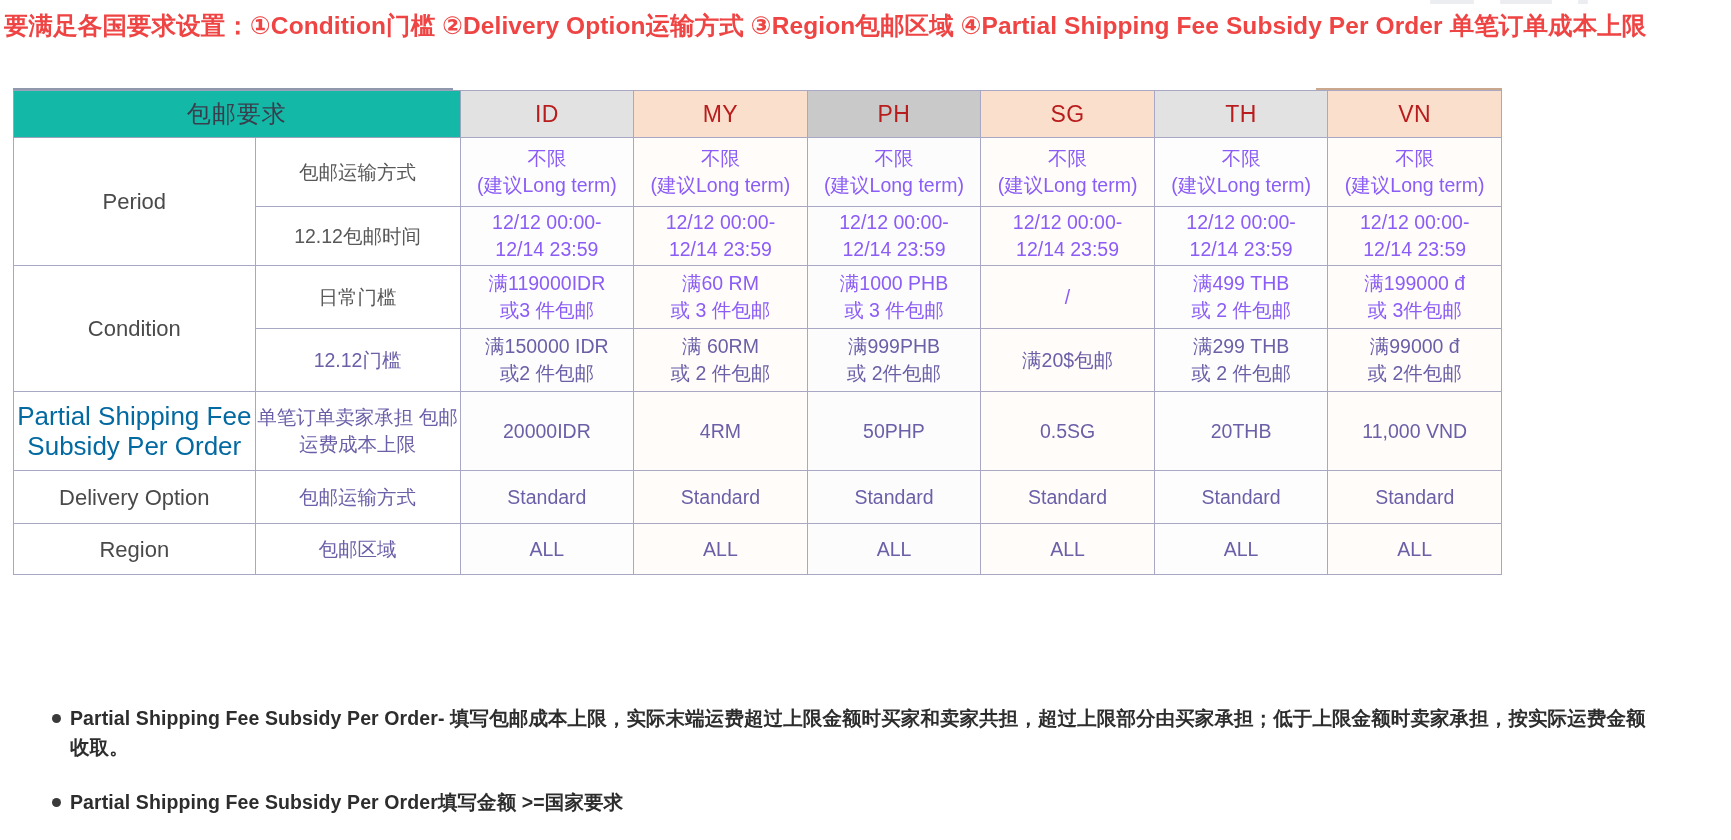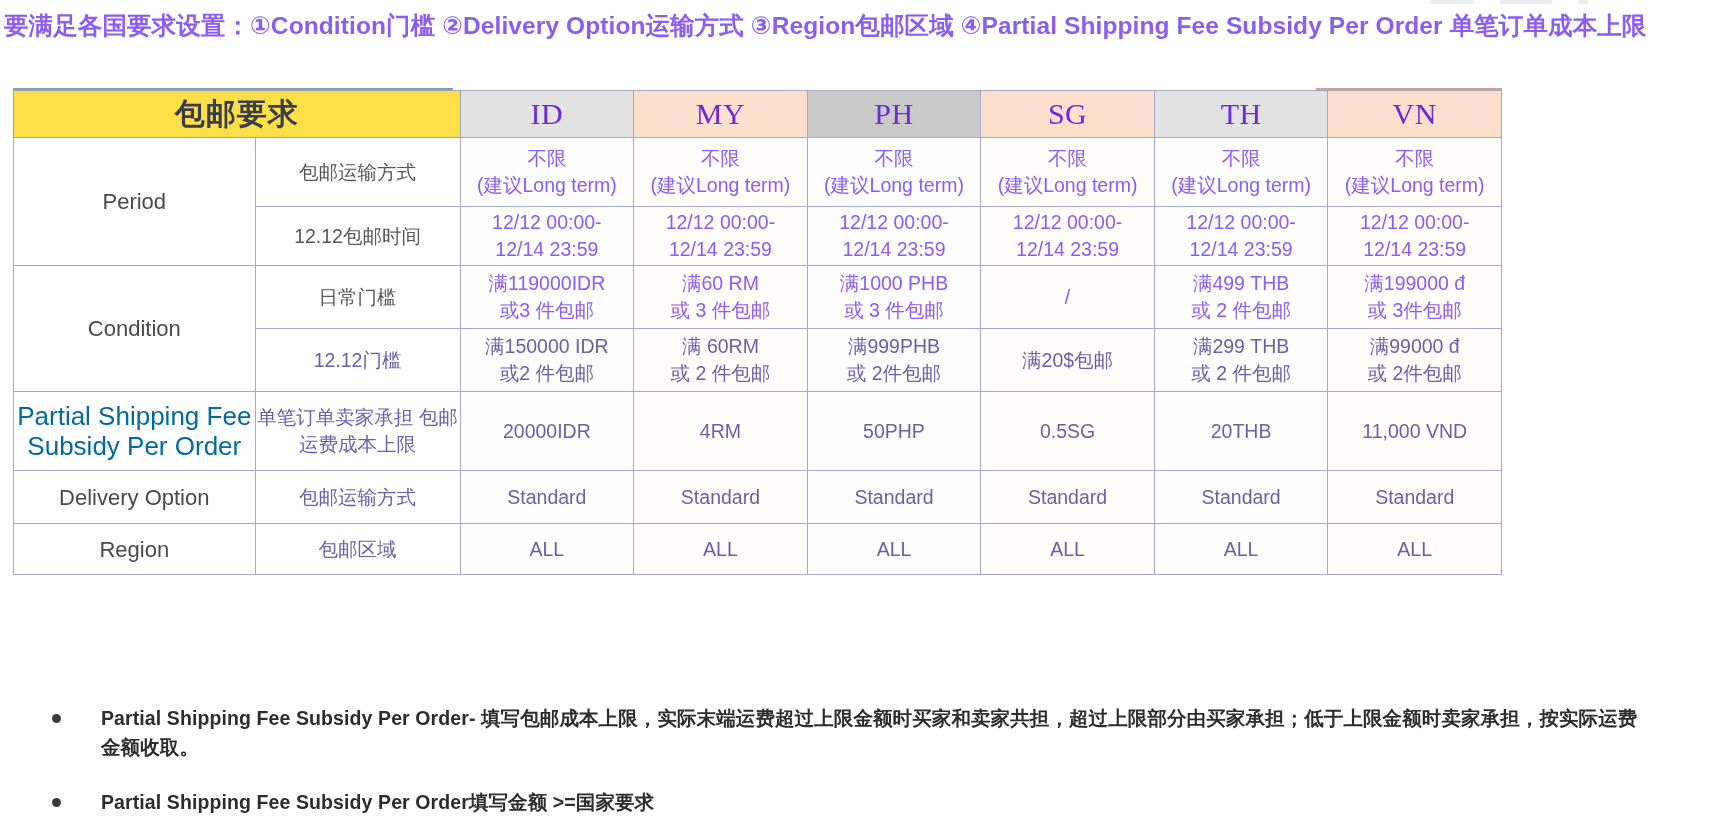--- a/index.html
+++ b/index.html
@@ -41,21 +41,21 @@
   
   .heading {
     position: absolute;
     top: 10px;
     left: 4px;
     width: 1700px;
     font-size: 24.5px;
     line-height: 32px;
     letter-spacing: .1px;
     font-weight: 600;
-    color: #8b5cf6;
+    color: #ef4444;
   }
 
   
   .table-wrap {
     position: absolute;
     top: 90px;
     left: 13px;
     width: 1489px;
   }
   table.main {
@@ -72,33 +72,32 @@
   }
 
   
   col.c-rowlabel { width: 238px; }
   col.c-sublabel { width: 202px; }
   col.c-country  { width: 171px; }
 
   
   tr.header-row td { height: 46px; }
   .h-title {
-    background: #fde047;
+    background: #14b8a6;
     color: #3a3d4c;
-    font-size: 30px;
-    font-weight: 700;
+    font-size: 24px;
+    font-weight: 400;
     letter-spacing: 1px;
     border-color: #9aa4ba !important;
   }
   .h-ctry {
-    font-size: 30px;
+    font-size: 23px;
     font-weight: 400;
-    color: #6d28d9;
+    color: #b91c1c;
     letter-spacing: .5px;
-    font-family: Liberation Serif, serif;
   }
   .h-gray-light { background: #e2e2e2; }
   .h-peach      { background: #fbdfcd; }
   .h-gray-dark  { background: #c9c9c9; margin-top: 15px; }
 
   
   .rowlabel {
     font-size: 22px;
     color: #4a4a4a;
     line-height: 29px;
@@ -173,21 +172,20 @@
     color: #d3222a;
     font-size: 19.5px;
     font-weight: 700;
     letter-spacing: .3px;
     margin-bottom: 6px;
   }
   .note-item {
     display: flex;
     align-items: flex-start;
     margin-top: 4px;
-    gap: 31px;
   }
   .note-bullet {
     flex: 0 0 auto;
     width: 9px;
     height: 9px;
     border-radius: 50%;
     background: #3a3a3a;
     margin: 10px 9px 0 4px;
   }
   .note-text {

